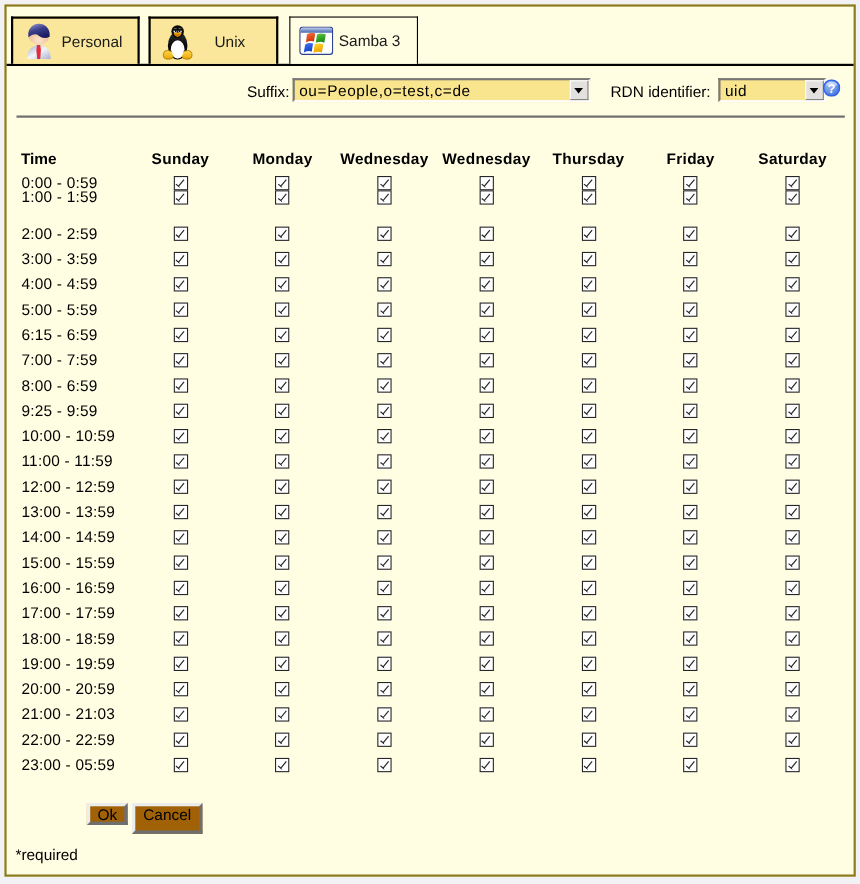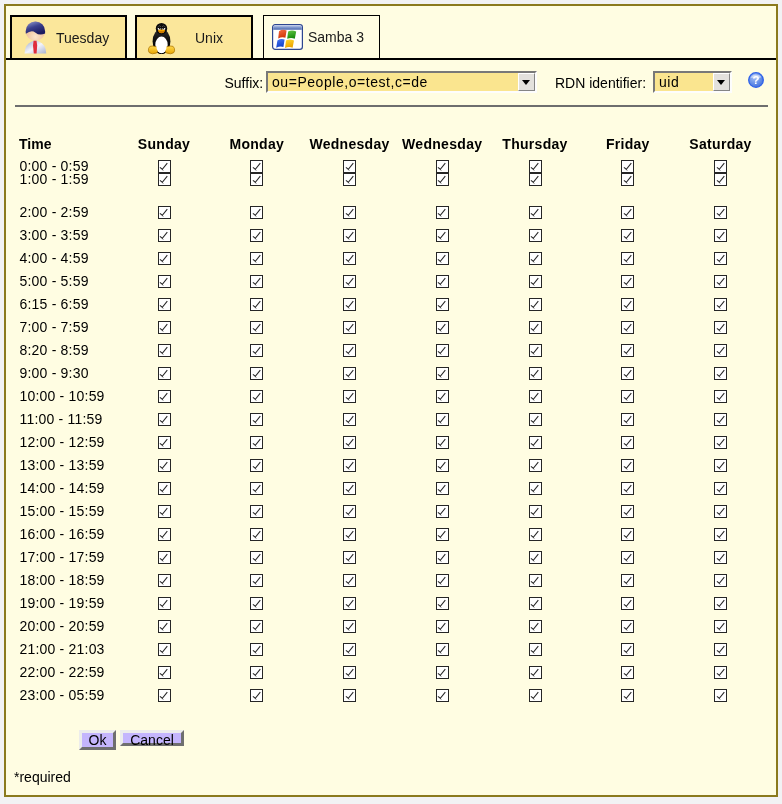--- a/index.html
+++ b/index.html
@@ -14,21 +14,21 @@
 .sel .sbtn{position:absolute;right:0;top:0;bottom:0;width:17px;background:#e3e1dd;box-sizing:border-box;border:1px solid;border-color:#ffffff #858585 #858585 #ffffff;}
 .sel .sbtn:after{content:"";position:absolute;left:3px;top:6px;width:0;height:0;border-left:4.5px solid transparent;border-right:4.5px solid transparent;border-top:5px solid #000;}
 .hr2{position:absolute;left:15px;top:105px;width:753px;height:2px;background:#6e6e6e;}
 .thead-time{position:absolute;left:19px;top:135.5px;font-size:14px;font-weight:bold;line-height:16px;color:#000;}
 .dhead{position:absolute;top:135.5px;width:92px;text-align:center;font-size:14px;font-weight:bold;line-height:16px;letter-spacing:0.3px;color:#000;}
 .trow{position:absolute;left:0;width:782px;height:23px;}
 .tlab{position:absolute;left:19.5px;top:0;font-size:14px;line-height:23px;letter-spacing:0.2px;color:#000;white-space:nowrap;text-align:center;}
 .cbp{position:absolute;top:5px;}
 .cb{display:block;width:13px;height:13px;box-sizing:border-box;border:1.5px solid #262626;background:#fff;}
 .cb svg{display:block;margin:-1.5px 0 0 -1.5px;}
-.btn{position:absolute;box-sizing:border-box;border:3px solid;border-color:#ececec #6f6f6f #6f6f6f #ececec;background:#c4b5fd;font-size:14px;color:#000;text-align:center;line-height:14px;font-family:"Liberation Sans",sans-serif;}
+.btn{position:absolute;box-sizing:border-box;border:3px solid;border-color:#ececec #6f6f6f #6f6f6f #ececec;background:#a16207;font-size:14px;color:#000;text-align:center;line-height:14px;font-family:"Liberation Sans",sans-serif;}
 .req{position:absolute;left:14px;top:769px;font-size:14px;line-height:16px;color:#000;}
 </style></head>
 <body>
 <div class="box"></div>
 <div class="tabline"></div>
 
 <div class="tab" style="left:10px;width:117px;">
   <svg style="position:absolute;left:11px;top:4px" width="26" height="33" viewBox="0 0 26 33">
     <defs>
       <linearGradient id="hair" x1="0" y1="0" x2="0.5" y2="1">
@@ -44,21 +44,21 @@
         <stop offset="0" stop-color="#b4bed9"></stop>
           <stop offset="0.45" stop-color="#f4f5fa"></stop>
           <stop offset="1" stop-color="#aeb8d5"></stop>
       </linearGradient>
     </defs>
     <circle cx="12.4" cy="10.2" r="9.7" fill="url(#face)"></circle>
     <path d="M2.7 10.2 A9.7 9.7 0 0 1 22.1 10.2 L22.1 12.5 Q16.6 15.2 12.2 11.4 Q8.5 8.4 2.8 12.8 Z" fill="url(#hair)"></path>
     <path d="M1.5 32.6 Q2 23.2 8.4 20.8 L11.6 19.5 Q12.4 21.4 13.1 19.5 L16.4 20.8 Q22.8 23.2 23.3 32.6 Z" fill="url(#shirt)"></path>
     <path d="M10.6 19.8 L13.5 19.8 L14.2 24.5 L13.6 32.6 L10.8 32.6 L10 24.5 Z" fill="#e02e3c"></path>
   </svg>
-  <span class="tlabel" style="left:44px;">Tuesday</span>
+  <span class="tlabel" style="left:44px;">Personal</span>
 </div>
 
 <div class="tab" style="left:135px;width:118px;">
   <svg style="position:absolute;left:10px;top:5px" width="29" height="33" viewBox="0 0 29 33">
     <defs>
       <linearGradient id="feet" x1="0" y1="0" x2="0" y2="1">
         <stop offset="0" stop-color="#ffd84e"></stop>
           <stop offset="1" stop-color="#e8a500"></stop>
       </linearGradient>
       <linearGradient id="tux" x1="0" y1="0" x2="0" y2="1">
@@ -118,21 +118,21 @@
   </svg>
   <span class="tlabel" style="left:44px;">Samba 3</span>
 </div>
 
 <span class="suflab" style="left:224.5px;top:75px;">Suffix:</span>
 <div class="sel" style="left:266px;top:71px;width:271px;height:22px;">
   <span class="stext">ou=People,o=test,c=de</span>
     <span class="sbtn"></span>
 </div>
 <span class="suflab" style="left:555px;top:75px;">RDN identifier:</span>
-<div class="sel" style="left:653px;top:71px;width:79px;height:22px;">
+<div class="sel" style="left:653px;top:71px;width:98px;height:22px;">
   <span class="stext">uid</span>
     <span class="sbtn"></span>
 </div>
 <svg style="position:absolute;left:748px;top:72px;" width="16" height="16" viewBox="0 0 16 16">
   <defs>
     <radialGradient id="hg" cx="0.4" cy="0.32" r="0.8">
       <stop offset="0" stop-color="#a8c0f2"></stop>
         <stop offset="0.55" stop-color="#6690e8"></stop>
         <stop offset="1" stop-color="#3a66d8"></stop>
     </radialGradient>
@@ -618,21 +618,21 @@
     <span class="cbp" style="left:714.00px">
       <span class="cb">
         <svg viewBox="0 0 13 13" width="13" height="13">
           <path d="M2.9 7.4 L5.3 9.3 L10.3 3.2" fill="none" stroke="#2a2a2a" stroke-width="1.1"></path>
           <path d="M5.3 9.3 L6.1 10.5" stroke="#2a2a2a" stroke-width="0.9"></path>
         </svg>
       </span>
     </span>
   </div>
 <div class="trow" style="top:339.0px">
-    <span class="tlab">8:20 - 8:59</span>
+    <span class="tlab">8:00 - 6:59</span>
     <span class="cbp" style="left:157.50px">
       <span class="cb">
         <svg viewBox="0 0 13 13" width="13" height="13">
           <path d="M2.9 7.4 L5.3 9.3 L10.3 3.2" fill="none" stroke="#2a2a2a" stroke-width="1.1"></path>
           <path d="M5.3 9.3 L6.1 10.5" stroke="#2a2a2a" stroke-width="0.9"></path>
         </svg>
       </span>
     </span>
     <span class="cbp" style="left:250.25px">
       <span class="cb">
@@ -677,21 +677,21 @@
     <span class="cbp" style="left:714.00px">
       <span class="cb">
         <svg viewBox="0 0 13 13" width="13" height="13">
           <path d="M2.9 7.4 L5.3 9.3 L10.3 3.2" fill="none" stroke="#2a2a2a" stroke-width="1.1"></path>
           <path d="M5.3 9.3 L6.1 10.5" stroke="#2a2a2a" stroke-width="0.9"></path>
         </svg>
       </span>
     </span>
   </div>
 <div class="trow" style="top:362.0px">
-    <span class="tlab">9:00 - 9:30</span>
+    <span class="tlab">9:25 - 9:59</span>
     <span class="cbp" style="left:157.50px">
       <span class="cb">
         <svg viewBox="0 0 13 13" width="13" height="13">
           <path d="M2.9 7.4 L5.3 9.3 L10.3 3.2" fill="none" stroke="#2a2a2a" stroke-width="1.1"></path>
           <path d="M5.3 9.3 L6.1 10.5" stroke="#2a2a2a" stroke-width="0.9"></path>
         </svg>
       </span>
     </span>
     <span class="cbp" style="left:250.25px">
       <span class="cb">
@@ -1563,14 +1563,14 @@
       <span class="cb">
         <svg viewBox="0 0 13 13" width="13" height="13">
           <path d="M2.9 7.4 L5.3 9.3 L10.3 3.2" fill="none" stroke="#2a2a2a" stroke-width="1.1"></path>
           <path d="M5.3 9.3 L6.1 10.5" stroke="#2a2a2a" stroke-width="0.9"></path>
         </svg>
       </span>
     </span>
   </div>
 
 <div class="btn" style="left:79px;top:730px;width:37px;height:20px;">Ok</div>
-<div class="btn" style="left:120px;top:730px;width:64px;height:16px;">Cancel</div>
+<div class="btn" style="left:120px;top:730px;width:64px;height:28px;">Cancel</div>
 <div class="req">*required</div>
 
 </body></html>

